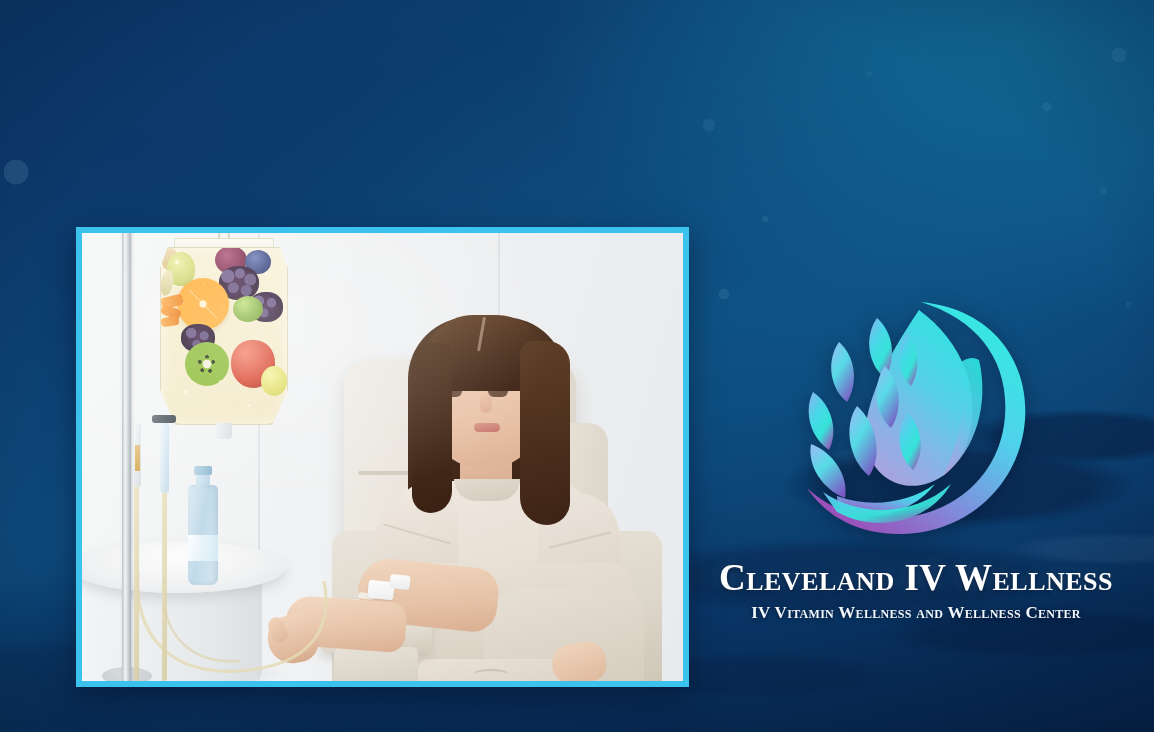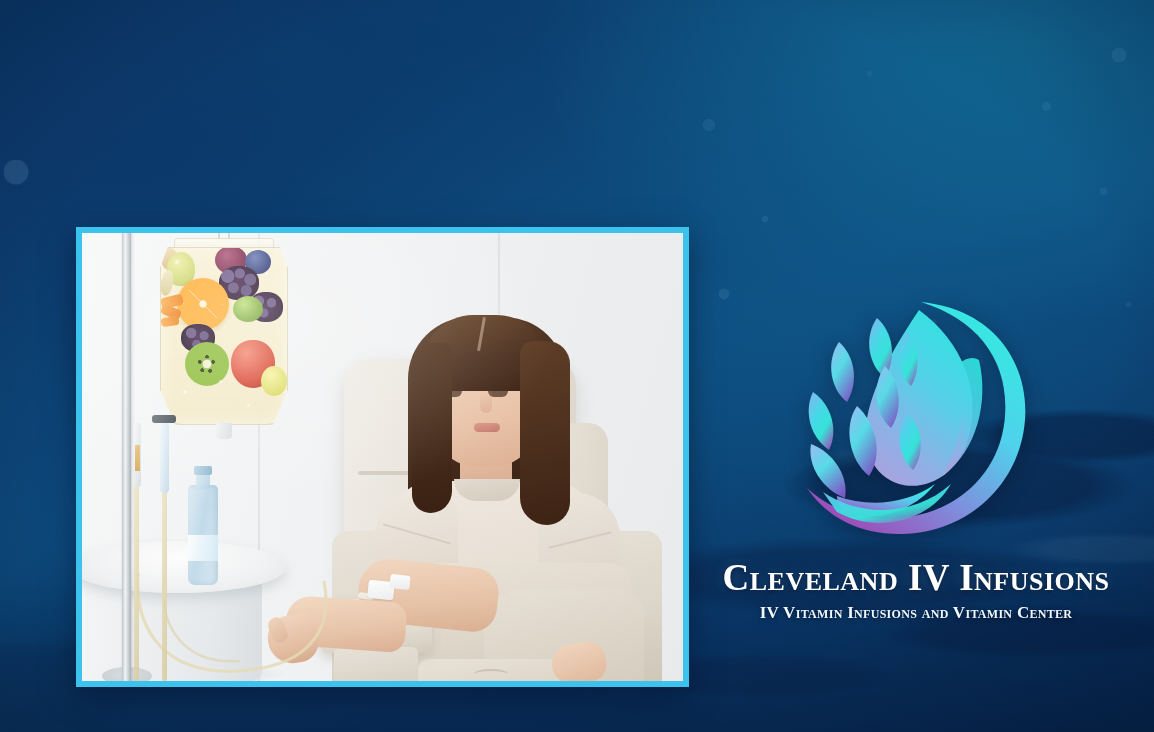--- a/index.html
+++ b/index.html
@@ -564,17 +564,17 @@
         <path d="M74 22 C 90 36, 94 62, 82 82 C 66 70, 60 42, 74 22 Z" fill="url(#gLeaf)"></path>
         <path d="M36 46 C 52 60, 56 86, 44 106 C 28 94, 22 66, 36 46 Z" fill="url(#gLeaf2)"></path>
         <path d="M104 36 C 116 50, 118 74, 108 90 C 94 78, 92 52, 104 36 Z" fill="url(#gLeaf)"></path>
         <path d="M82 70 C 98 86, 100 114, 88 132 C 72 118, 68 90, 82 70 Z" fill="url(#gLeaf2)"></path>
         <path d="M10 96 C 28 108, 36 134, 26 154 C 8 142, 0 116, 10 96 Z" fill="url(#gLeaf)"></path>
         <path d="M54 110 C 74 128, 80 160, 66 180 C 46 164, 40 130, 54 110 Z" fill="url(#gLeaf2)"></path>
         <path d="M104 116 C 120 132, 122 158, 110 174 C 94 160, 92 132, 104 116 Z" fill="url(#gLeaf)"></path>
         <path d="M8 148 C 30 156, 46 180, 42 202 C 20 194, 4 170, 8 148 Z" fill="url(#gLeaf2)"></path>
       </g>
     </svg>
-    <div id="logo-name">Cleveland IV Infusions</div>
-    <div id="logo-tag">IV Vitamin Infusions and Vitamin Center</div>
+    <div id="logo-name">Cleveland IV Wellness</div>
+    <div id="logo-tag">IV Vitamin Wellness and Wellness Center</div>
   </div>
 
 </div>
 
 </body></html>

